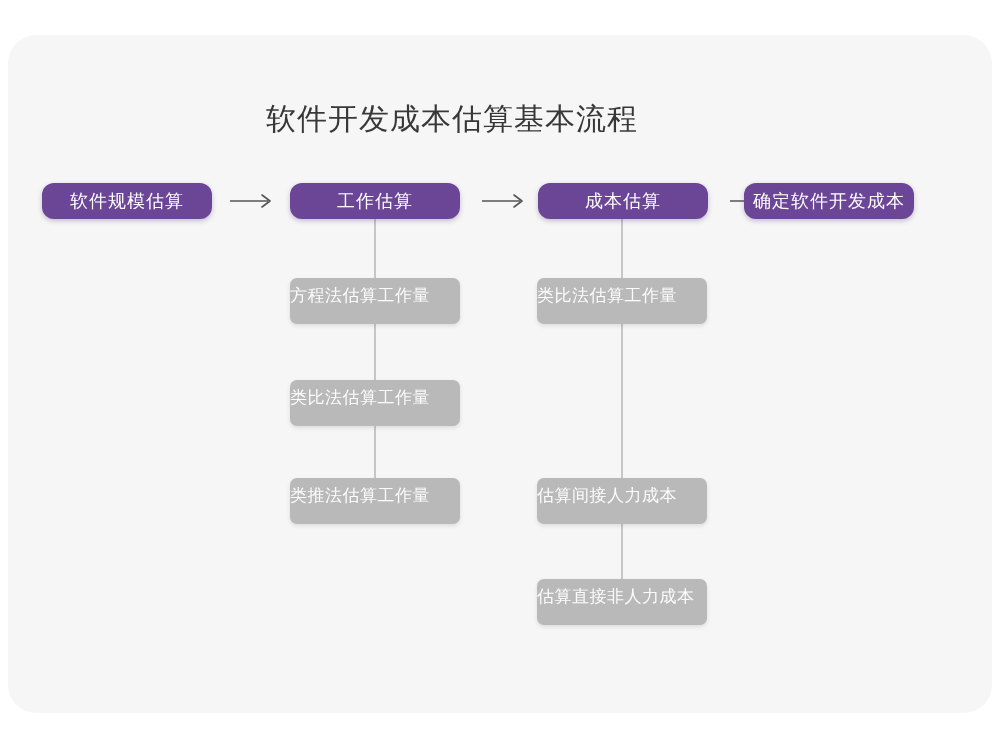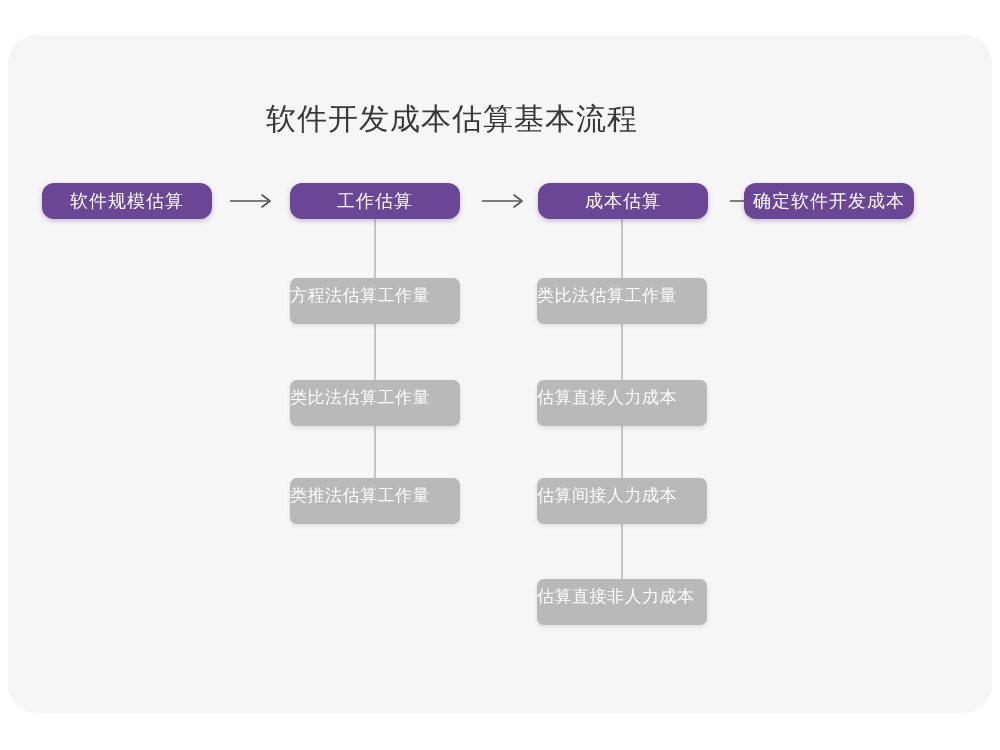--- a/index.html
+++ b/index.html
@@ -92,17 +92,16 @@
   <div class="main-node n4">确定软件开发成本</div>
 
   <div class="connector colA"></div>
   <div class="connector colB"></div>
 
   <div class="sub-node colA-x row1">方程法估算工作量</div>
   <div class="sub-node colA-x row2">类比法估算工作量</div>
   <div class="sub-node colA-x row3">类推法估算工作量</div>
 
   <div class="sub-node colB-x row1">类比法估算工作量</div>
-  <div class="sub-node colB-x row2">估算直接人力成本</div>
   <div class="sub-node colB-x row3">估算间接人力成本</div>
   <div class="sub-node colB-x row4">估算直接非人力成本</div>
 
 </div>
 
 </body></html>

